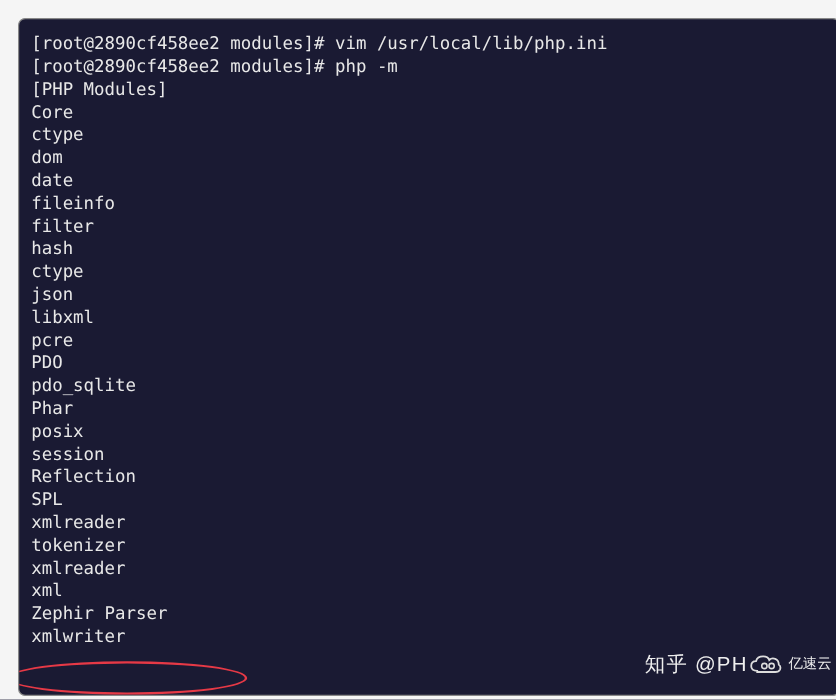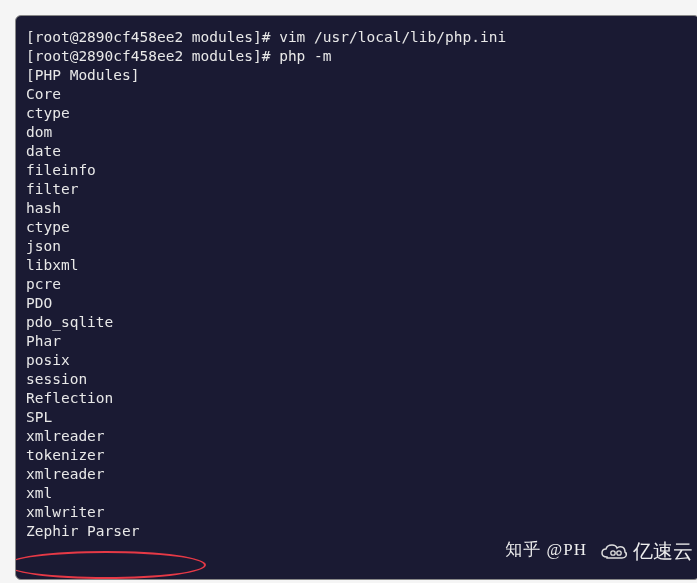--- a/index.html
+++ b/index.html
@@ -43,34 +43,34 @@
       height: 28px;
       border: 2px solid #e63946;
       border-radius: 50%;
       pointer-events: none;
     }
     .watermark {
       position: absolute;
       right: 4px;
       bottom: 18px;
       display: flex;
-      gap: 12px;
+      align-items: center;
       color: #eee;
-      font-family: Liberation Serif, serif;
+      font-family: Liberation Sans, sans-serif;
     }
     .zhihu {
       font-size: 17px;
       font-weight: 500;
       letter-spacing: 1px;
     }
     .yisu {
       display: flex;
       align-items: center;
       gap: 4px;
-      font-size: 20px;
+      font-size: 12px;
     }
     .yisu-icon {
       display: inline-block;
     }
     .yisu-icon svg {
       display: block;
     }
   </style>
 </head>
 <body>
@@ -94,22 +94,22 @@
   <div class="line">pdo_sqlite</div>
   <div class="line">Phar</div>
   <div class="line">posix</div>
   <div class="line">session</div>
   <div class="line">Reflection</div>
   <div class="line">SPL</div>
   <div class="line">xmlreader</div>
   <div class="line">tokenizer</div>
   <div class="line">xmlreader</div>
   <div class="line">xml</div>
+  <div class="line">Zephir Parser</div>
   <div class="line">xmlwriter</div>
-  <div class="line">Zephir Parser</div>
 
   <div class="highlight-ellipse"></div>
 </div>
 
 <div class="watermark">
   <span class="zhihu">知乎 @PH</span>
   <span class="yisu">
     <span class="yisu-icon">
       <svg width="30" height="20" viewBox="0 0 30 20">
         <path d="M 8 15 Q 3 15 3 11 Q 3 7 7 7 Q 8 3 13 3 Q 17 3 18 6 Q 20 4 23 5 Q 26 6 26 10 Q 28 11 27 14 Q 26 16 23 16 L 8 16 Z" fill="none" stroke="#ddd" stroke-width="1.5"></path>

